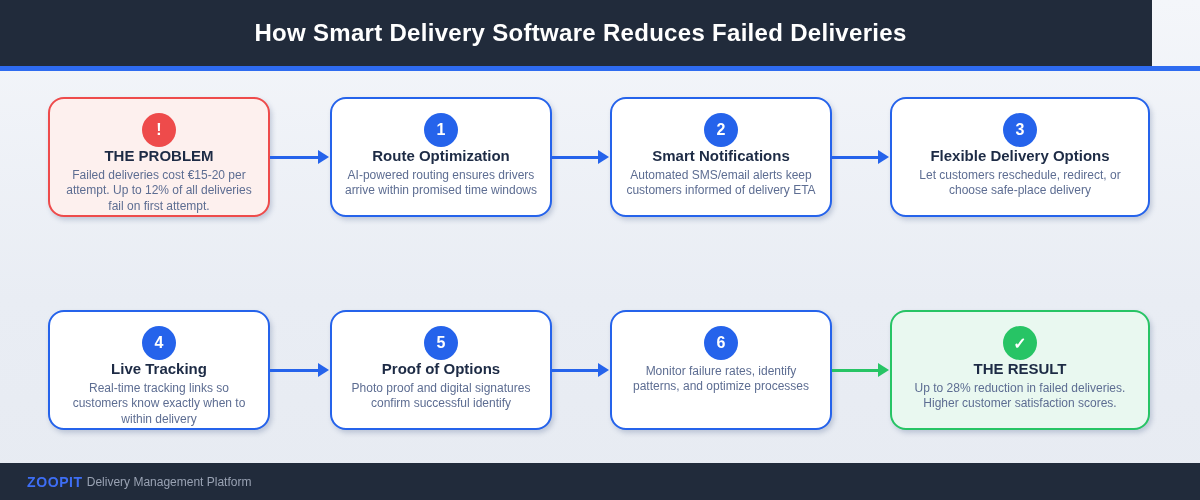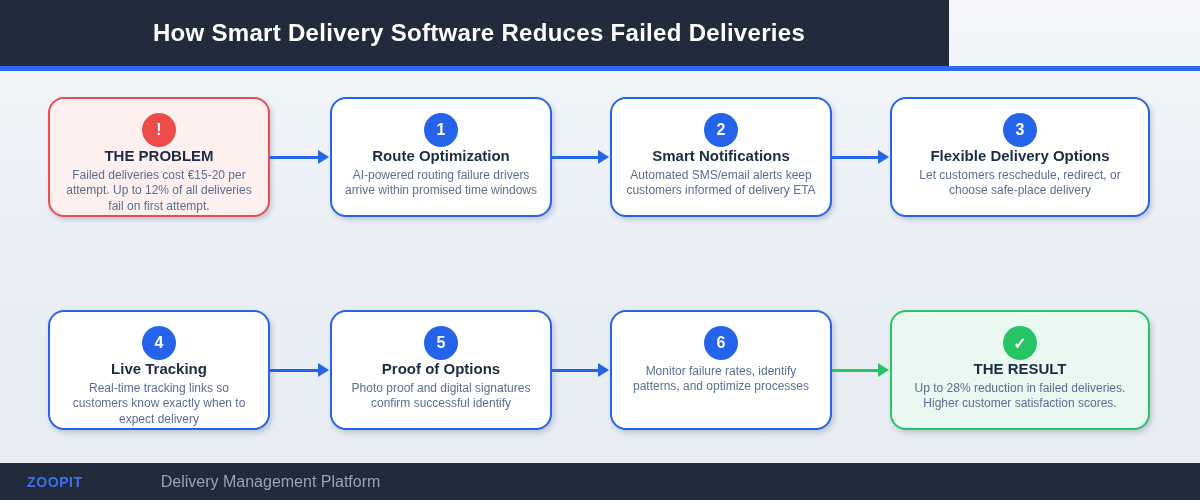--- a/index.html
+++ b/index.html
@@ -8,21 +8,21 @@
     position: relative;
     width: 1200px; height: 500px;
     overflow: hidden;
     font-family: "Liberation Sans", sans-serif;
     background: linear-gradient(180deg, #f4f6fa 0%, #e9edf4 60%, #e7ebf2 100%);
   }
 
   
   .header {
     position: absolute; top: 0; left: 0;
-    width: 949px; height: 66px;
+    width: 1152px; height: 66px;
     background: #212b3b;
     display: flex; align-items: center; justify-content: center; padding-left: 9px;
   }
   .header-title {
     color: #ffffff; font-size: 24px; font-weight: bold; letter-spacing: 0.3px;
   }
   .header-accent {
     position: absolute; top: 66px; left: 0;
     width: 1200px; height: 5px; background: #2e6bf0;
   }
@@ -83,64 +83,64 @@
   .ag0 { left: 270px; width: 48px; }
   .ag1 { left: 552px; width: 46px; }
   .ag2 { left: 832px; width: 46px; }
 
   
   .footer {
     position: absolute; top: 463px; left: 0;
     width: 1200px; height: 37px;
     background: #212b3b;
     display: flex; align-items: center;
-    padding-left: 27px; gap: 34px;
+    padding-left: 27px; gap: 4px;
   }
   .footer-brand { color: #3e6ef5; font-size: 14px; font-weight: bold; letter-spacing: 0.6px; }
-  .footer-tagline { color: #99a2b3; font-size: 16px; margin-left: 44px; }
+  .footer-tagline { color: #99a2b3; font-size: 12px; }
 </style>
 </head>
 <body>
 
 <div class="header">
   <div class="header-title">How Smart Delivery Software Reduces Failed Deliveries</div>
 </div>
 <div class="header-accent"></div>
 
 <div class="card r0 c0 problem">
   <div class="badge">!</div>
   <div class="card-title">THE PROBLEM</div>
   <div class="card-body">Failed deliveries cost €15-20 per attempt. Up to 12% of all deliveries fail on first attempt.</div>
 </div>
 <div class="arrow ar0 ag0"></div>
 
 <div class="card r0 c1">
   <div class="badge">1</div>
   <div class="card-title">Route Optimization</div>
-  <div class="card-body">AI-powered routing failure drivers arrive within promised time windows</div>
+  <div class="card-body">AI-powered routing ensures drivers arrive within promised time windows</div>
 </div>
 <div class="arrow ar0 ag1"></div>
 
 <div class="card r0 c2">
   <div class="badge">2</div>
   <div class="card-title">Smart Notifications</div>
   <div class="card-body">Automated SMS/email alerts keep customers informed of delivery ETA</div>
 </div>
 <div class="arrow ar0 ag2"></div>
 
 <div class="card r0 c3">
   <div class="badge">3</div>
   <div class="card-title">Flexible Delivery Options</div>
   <div class="card-body">Let customers reschedule, redirect, or choose safe-place delivery</div>
 </div>
 
 <div class="card r1 c0">
   <div class="badge">4</div>
   <div class="card-title">Live Tracking</div>
-  <div class="card-body">Real-time tracking links so customers know exactly when to expect delivery</div>
+  <div class="card-body">Real-time tracking links so customers know exactly when to within delivery</div>
 </div>
 <div class="arrow ar1 ag0"></div>
 
 <div class="card r1 c1">
   <div class="badge">5</div>
   <div class="card-title">Proof of Options</div>
   <div class="card-body">Photo proof and digital signatures confirm successful identify</div>
 </div>
 <div class="arrow ar1 ag1"></div>
 

